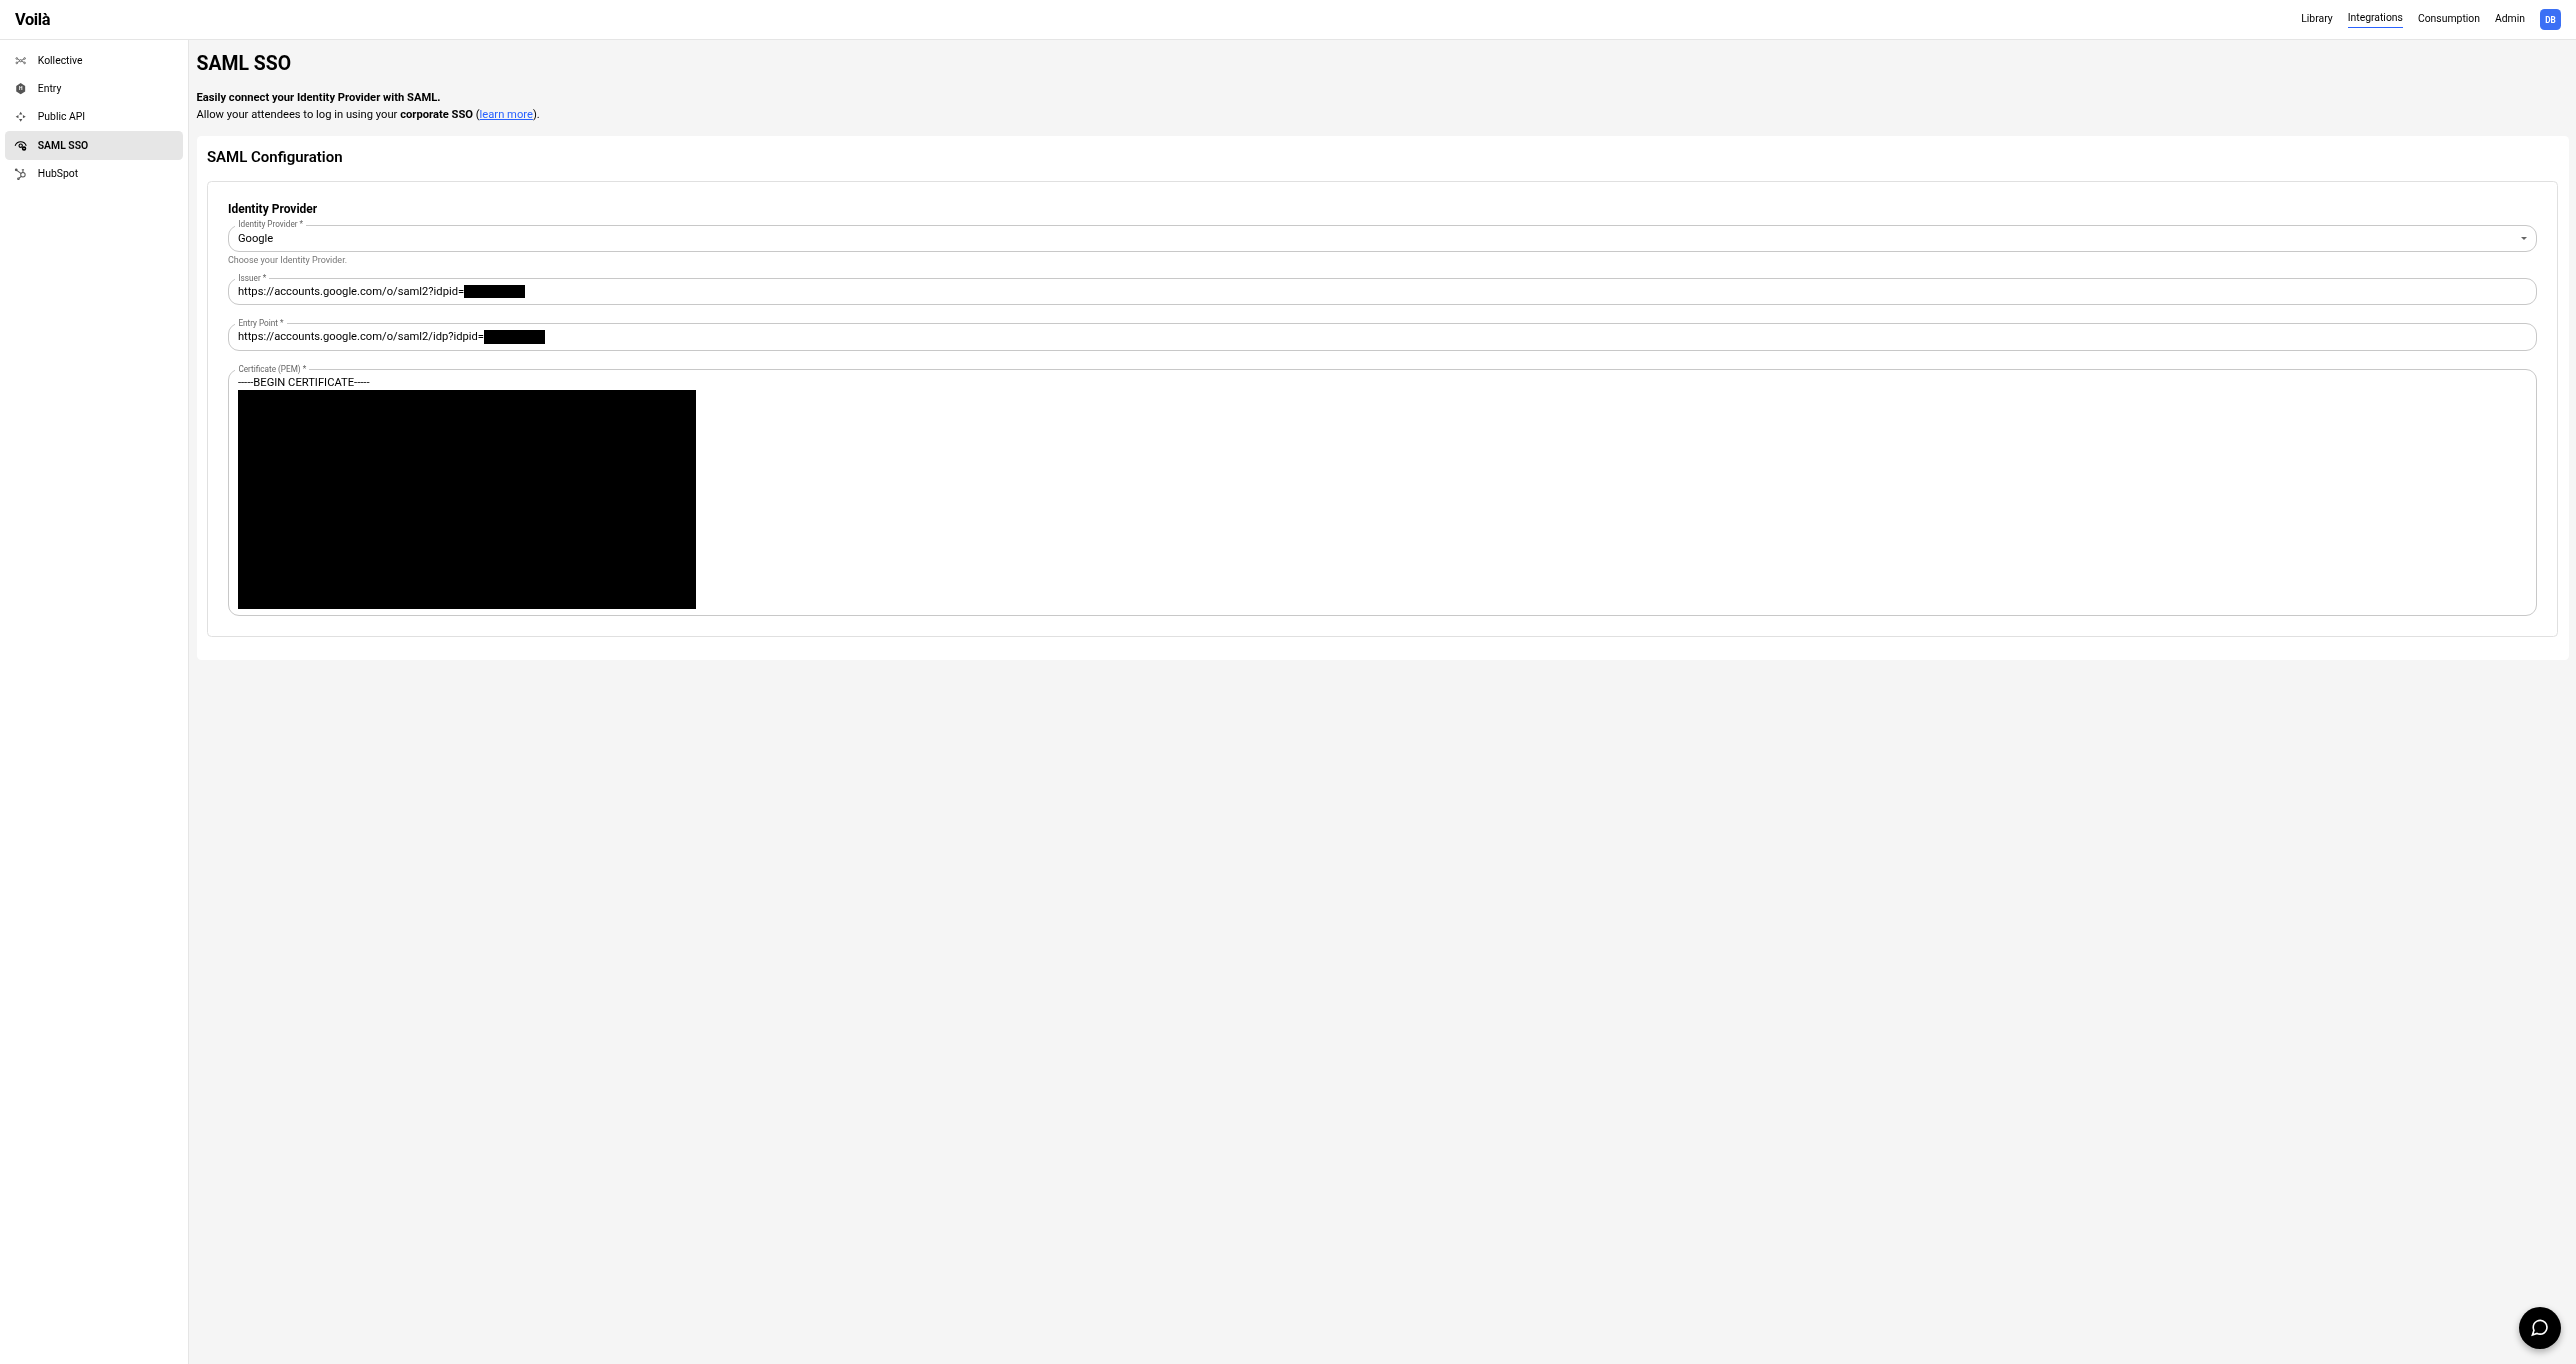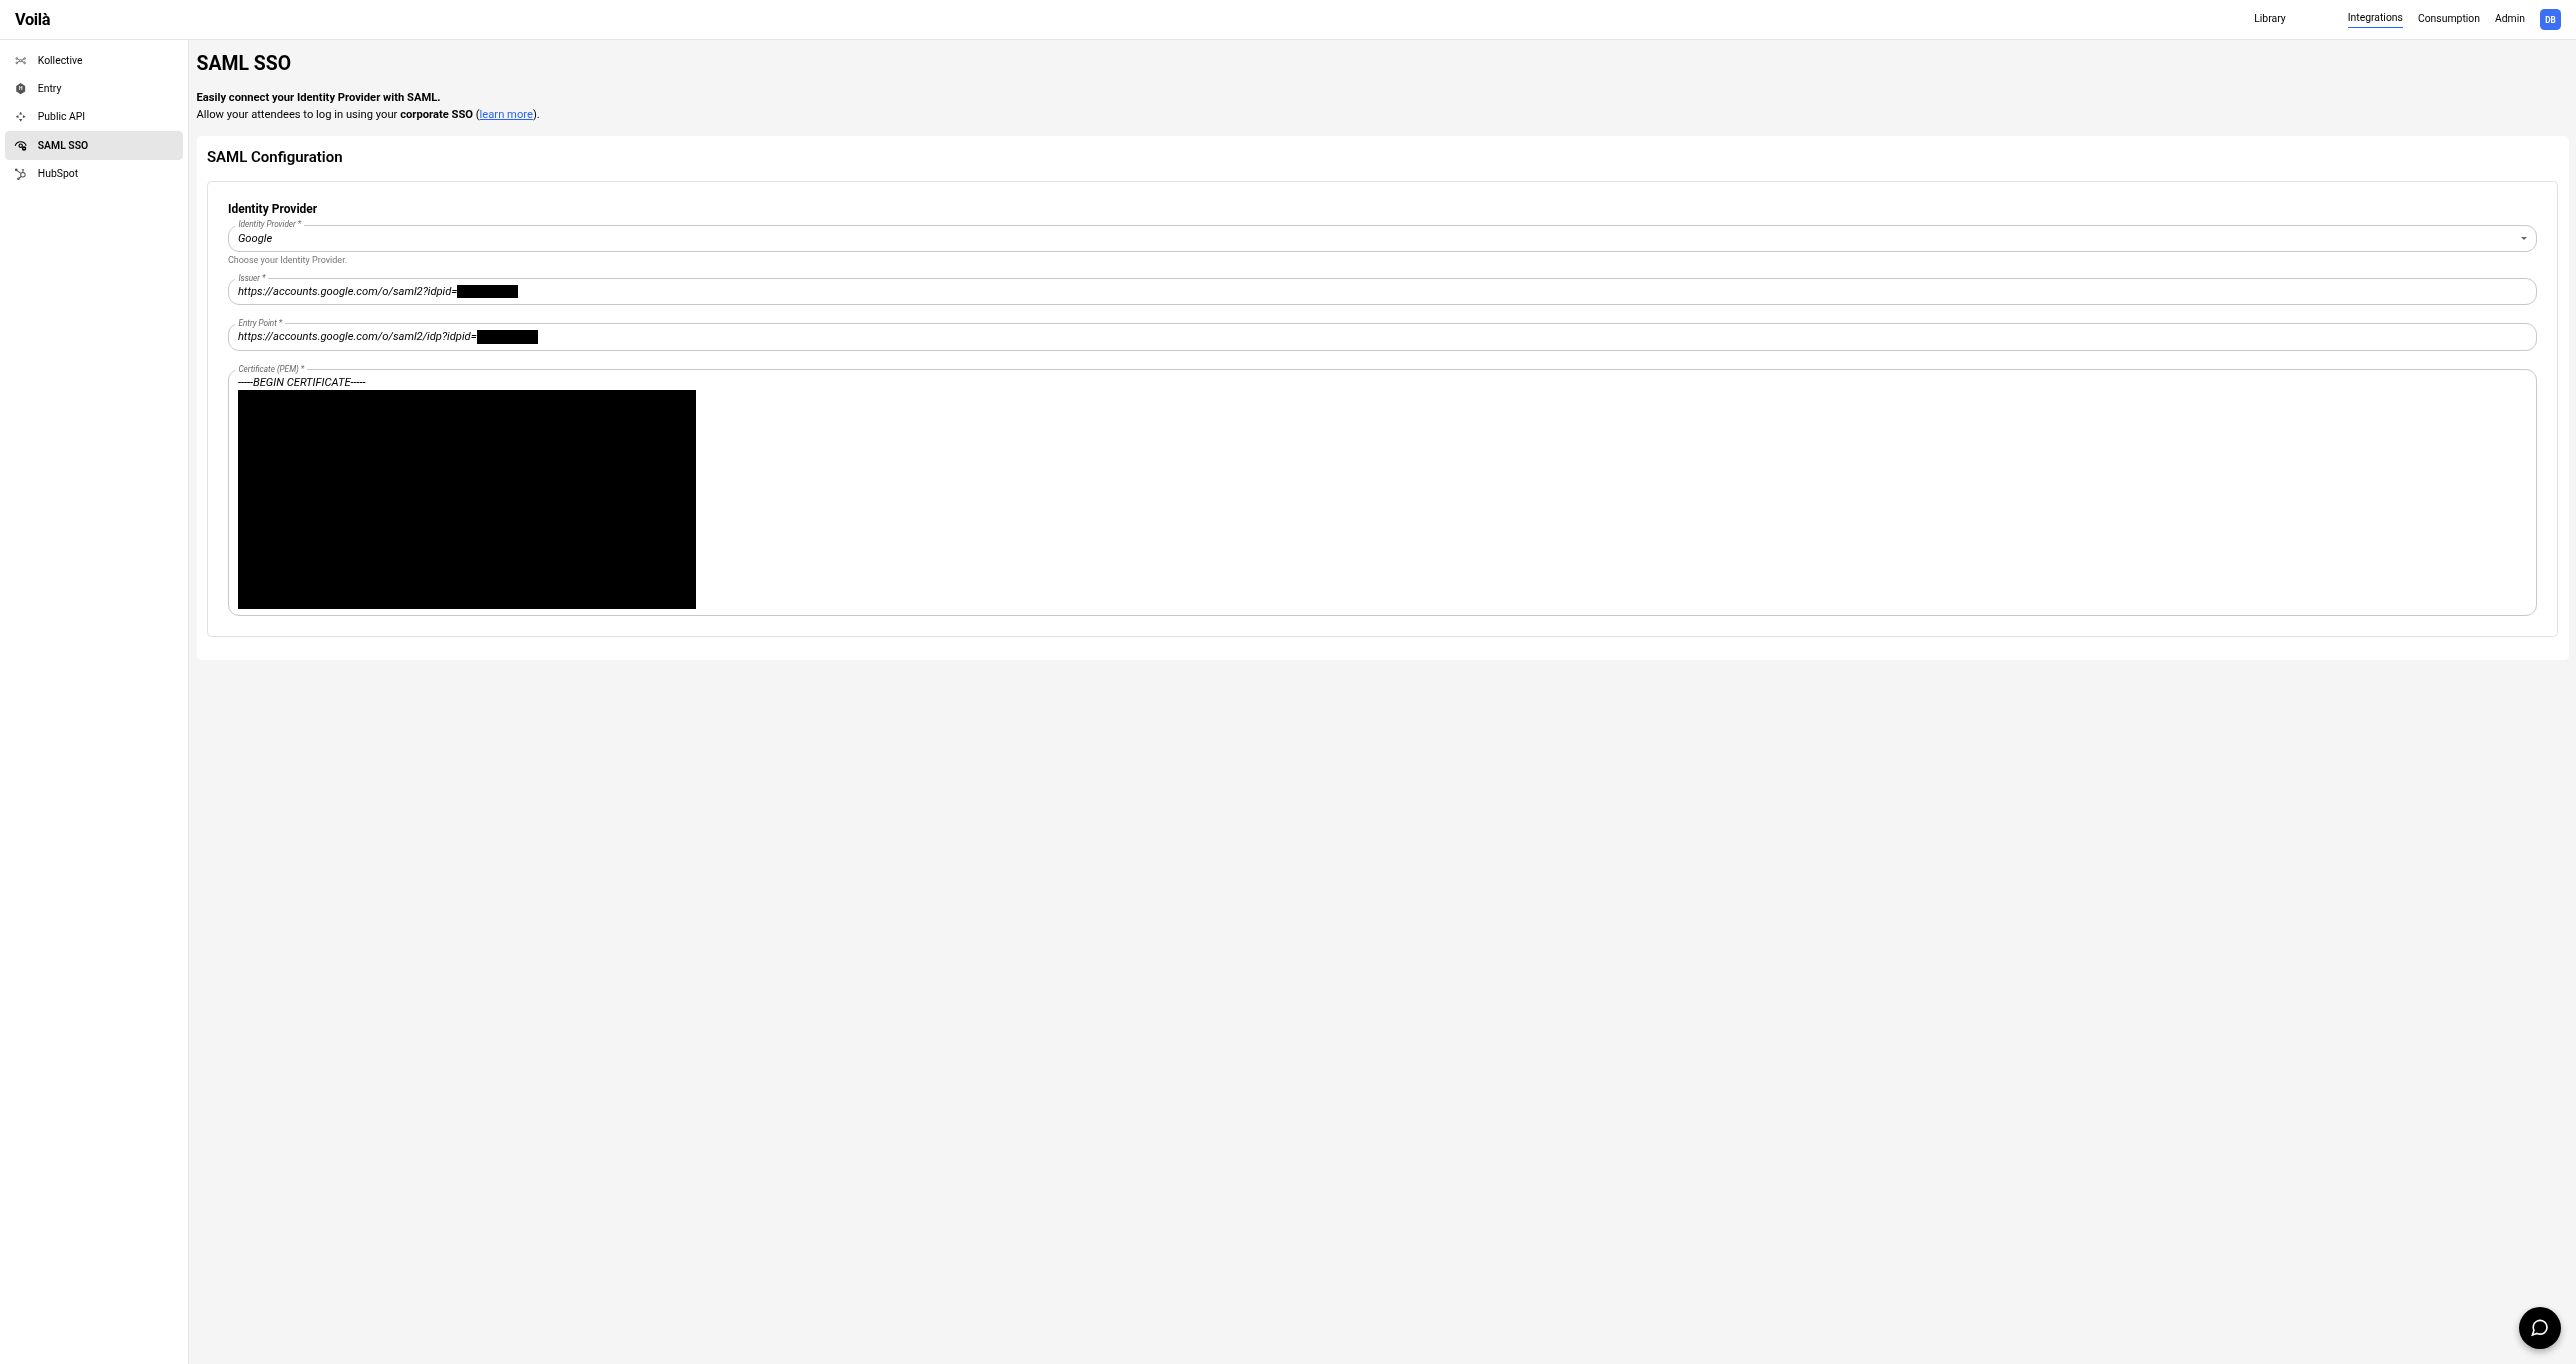--- a/index.html
+++ b/index.html
@@ -28,21 +28,20 @@
   gap: 15px;
 }
 .topnav a {
   color: #000;
   text-decoration: none;
   font-size: 10.4px;
   padding-bottom: 2.2px;
 }
 .topnav a.active {
   border-bottom: 1.5px solid #2962ff;
-  margin-left: 47px;
 }
 .avatar {
   width: 21px;
   height: 21px;
   border-radius: 4.5px;
   background: #3b70f5;
   color: #fff;
   display: flex;
   align-items: center;
   justify-content: center;
@@ -115,21 +114,20 @@
   padding: 20px;
 }
 .panel-title {
   font-size: 12px;
   font-weight: 700;
   margin-bottom: 9px;
 }
 .field {
   position: relative;
   margin-bottom: 18px;
-  font-style: italic;
 }
 .field-label {
   position: absolute;
   top: -5.2px;
   left: 7.5px;
   background: #fff;
   padding: 0 3px;
   font-size: 8.2px;
   color: #666;
 }

